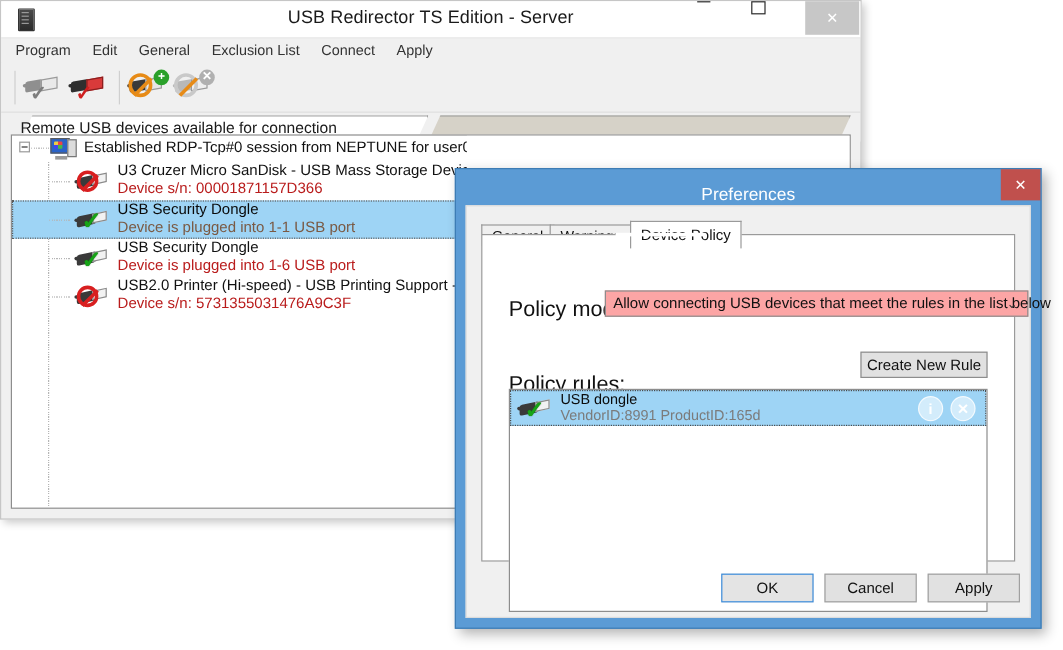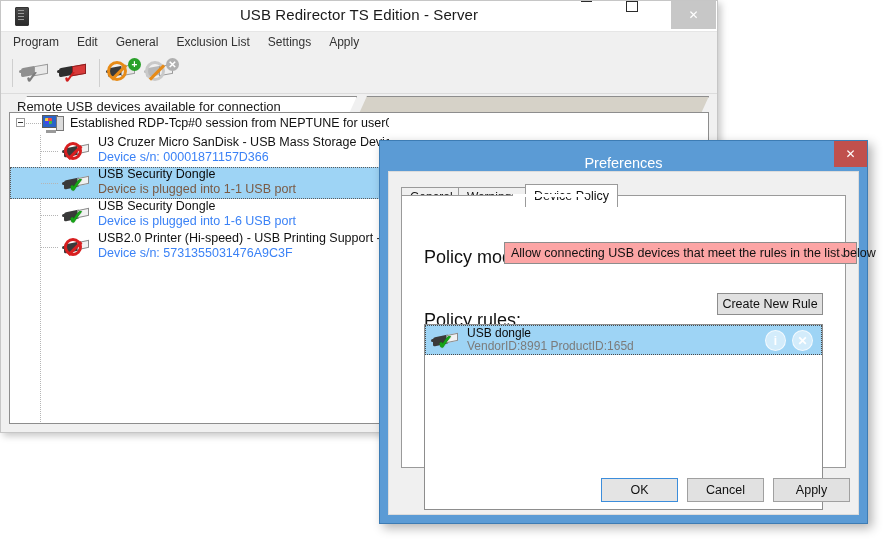--- a/index.html
+++ b/index.html
@@ -98,21 +98,21 @@
   .dev-icon .ptip{position:absolute;left:15px;top:4px;width:12px;height:8px;background:#f2f2f2;
       border:1px solid #8a8a8a;transform:skewY(-12deg);box-sizing:border-box;}
   .dev-icon .pcord{position:absolute;left:0;top:9px;width:5px;height:3px;background:#3a3a3a;border-radius:2px;}
   .dev-icon .ok{position:absolute;left:6px;top:2px;font-size:20px;line-height:1;color:#17a317;
       font-weight:bold;text-shadow:0 0 1px #0a6d0a;}
   .dev-icon .deny{position:absolute;left:2px;top:1px;width:18px;height:18px;border-radius:50%;
       border:3px solid #d81f20;box-sizing:border-box;}
   .dev-icon .deny:after{content:"";position:absolute;left:-1px;top:6px;width:18px;height:3px;
       background:#d81f20;transform:rotate(-45deg);}
   .dev-title{position:absolute;left:88px;top:0px;font-size:12.5px;color:#111;white-space:nowrap;}
-  .dev-sub{position:absolute;left:88px;top:15px;font-size:12.5px;color:#3b82f6;white-space:nowrap;}
+  .dev-sub{position:absolute;left:88px;top:15px;font-size:12.5px;color:#b91c1c;white-space:nowrap;}
   .tree-row.sel .dev-title{color:#0a0a0a;}
   .tree-row.sel .dev-sub{color:#7a5a44;}
   .clipmask{position:absolute;left:379px;top:0;right:0;bottom:0;background:#ffffff;}
 
   
   #dialog{position:absolute;left:379px;top:140px;width:489px;height:384px;
       background:#5b9bd5;border:1px solid #3d7cb4;box-sizing:border-box;
       box-shadow:4px 4px 10px rgba(0,0,0,.3);}
   #dlg-title{position:relative;height:30px;}
   #dlg-title .t{position:absolute;left:0;right:0;top:14px;text-align:center;font-size:14.5px;color:#fff;}
@@ -180,21 +180,21 @@
     <div class="wbtn" id="btn-close">
         <i>✕</i>
       </div>
   </div>
 
   <div id="menu-bar">
     <div class="menu-item">Program</div>
     <div class="menu-item">Edit</div>
     <div class="menu-item">General</div>
     <div class="menu-item">Exclusion List</div>
-    <div class="menu-item">Settings</div>
+    <div class="menu-item">Connect</div>
     <div class="menu-item">Apply</div>
   </div>
 
   <div id="toolbar">
     <div class="tb-sep"></div>
     <div class="tb-btn">
       <span class="plug">
         <span class="body" style="background:#8f8f8f;"></span>
         <span class="tip"></span>
         <span class="cord" style="background:#8f8f8f;"></span>

